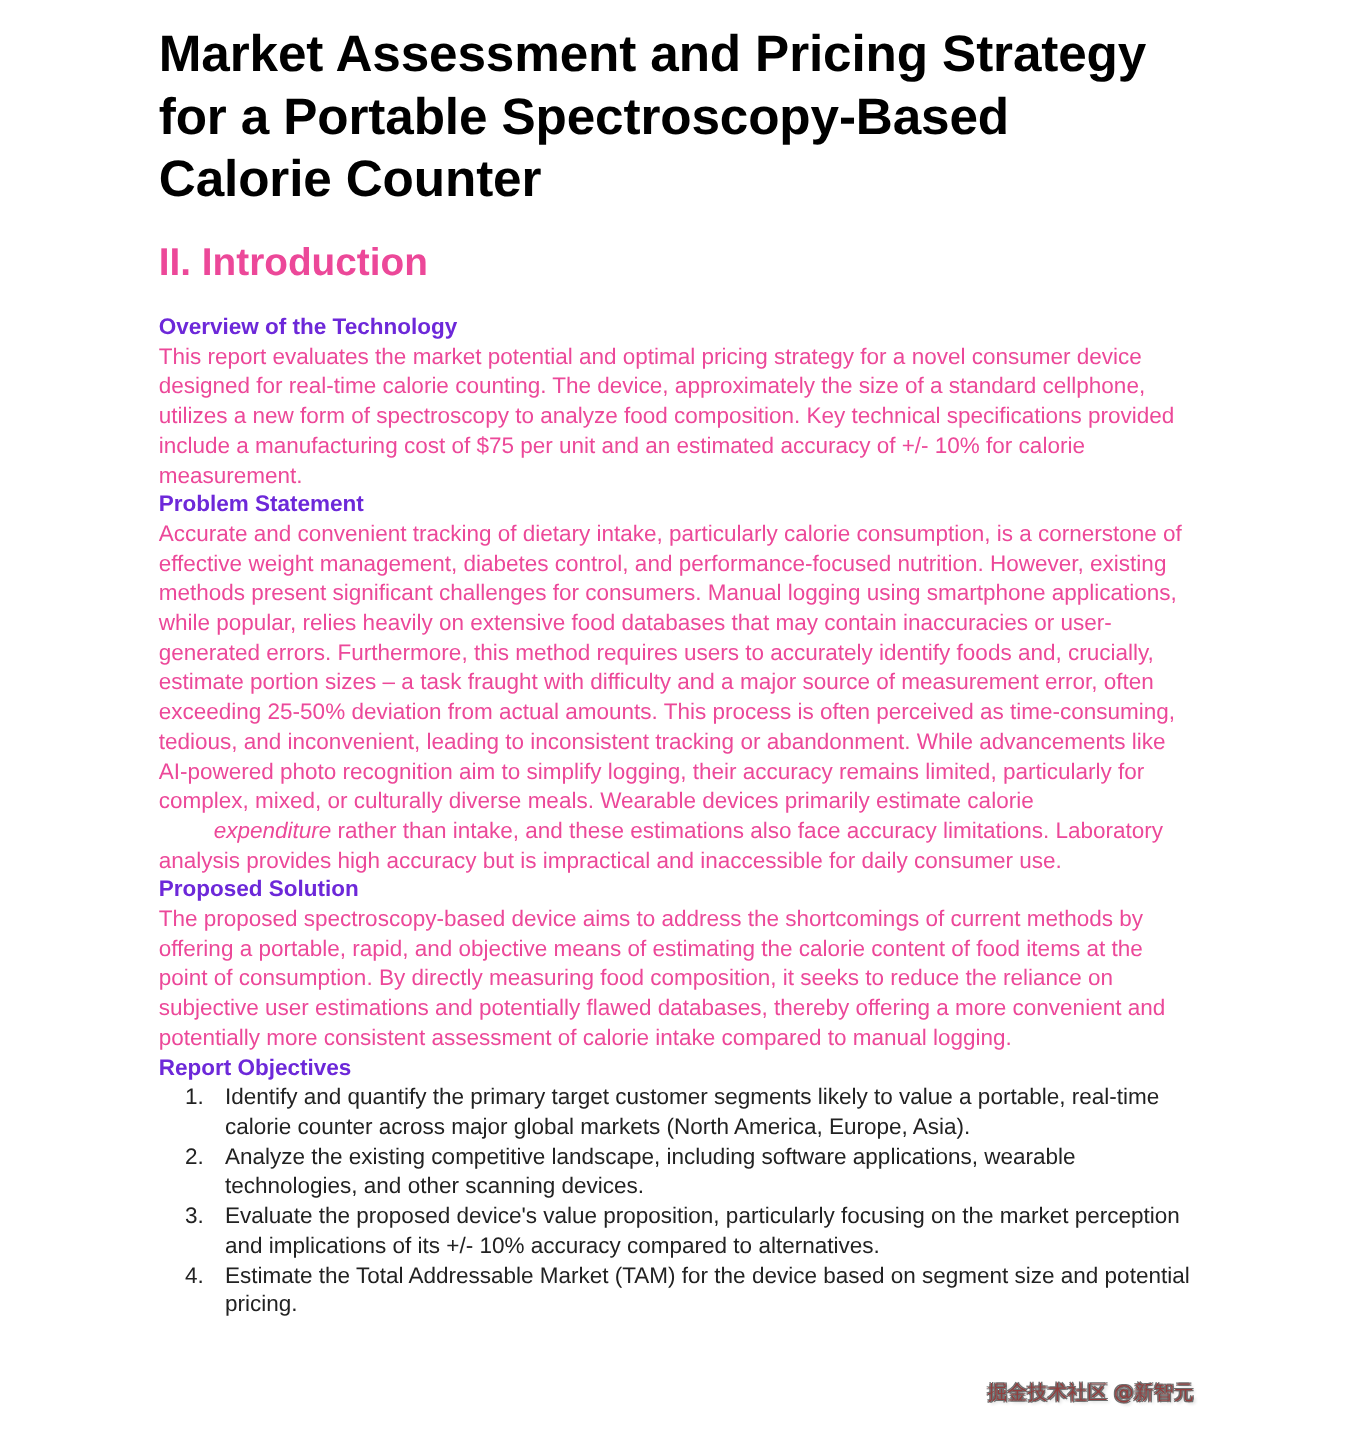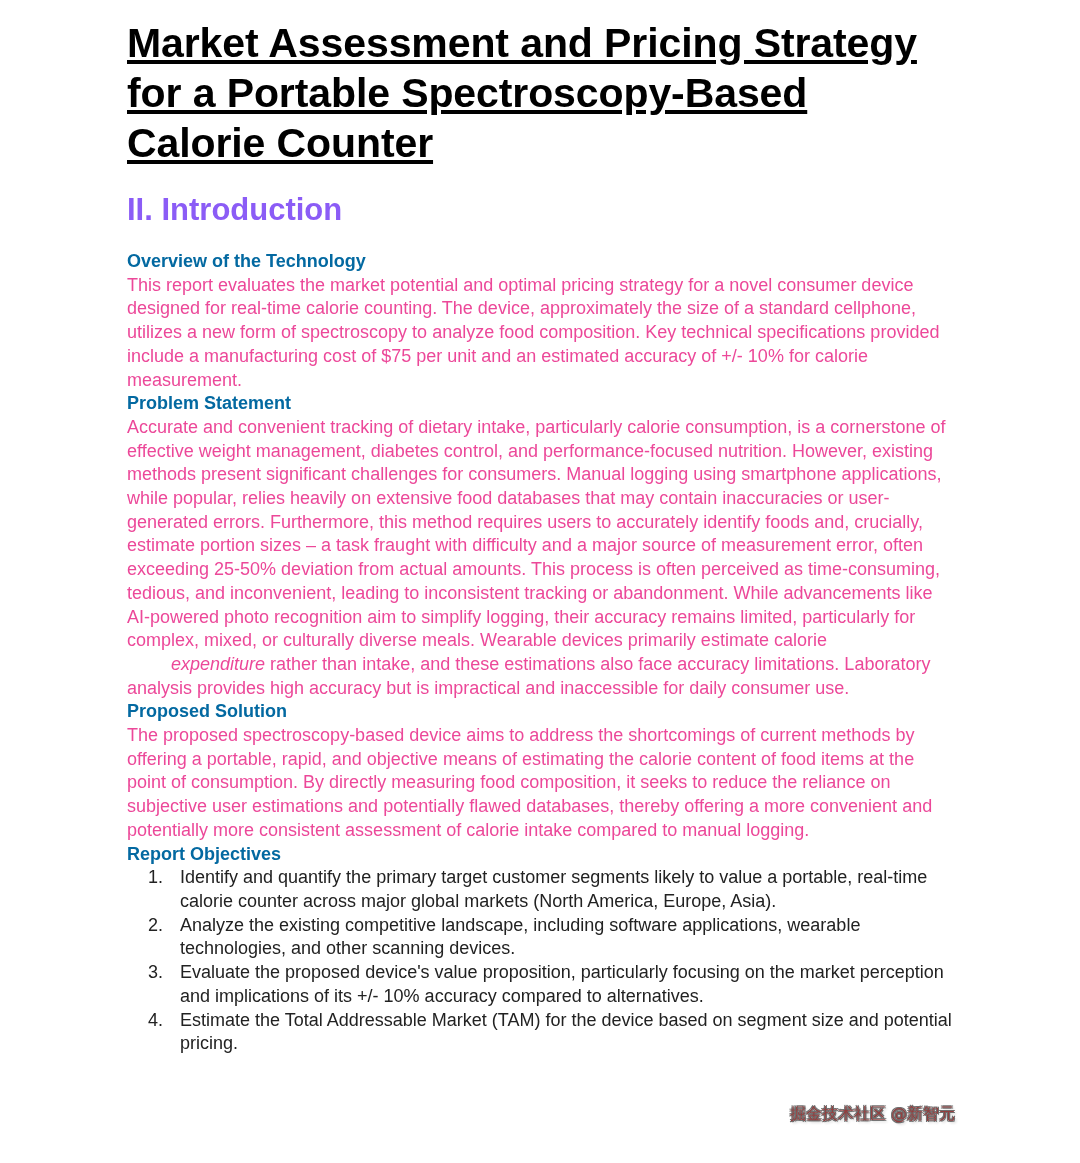--- a/index.html
+++ b/index.html
@@ -22,35 +22,34 @@
       width: 830px;
     }
     h1.doc-title {
       font-family: "Liberation Sans", sans-serif;
       font-weight: 700;
       font-size: 41px;
       line-height: 50px;
       margin: 0;
       color: #000;
       letter-spacing: -0.1px;
-      text-decoration: underline;
     }
     h2.section-title {
       font-family: "Liberation Sans", sans-serif;
       font-weight: 700;
       font-size: 31px;
       line-height: 38px;
       margin: 23px 0 21px 0;
-      color: #8b5cf6;
+      color: #ec4899;
     }
     .subhead {
       font-weight: 700;
       font-size: 18px;
       line-height: 23.7px;
-      color: #0369a1;
+      color: #6d28d9;
       margin: 0;
     }
     .para {
       font-size: 18px;
       line-height: 23.7px;
       margin: 0;
       color: #ec4899;
     }
     .para em { font-style: italic; margin-left: 44px; }
     ol.objectives {

